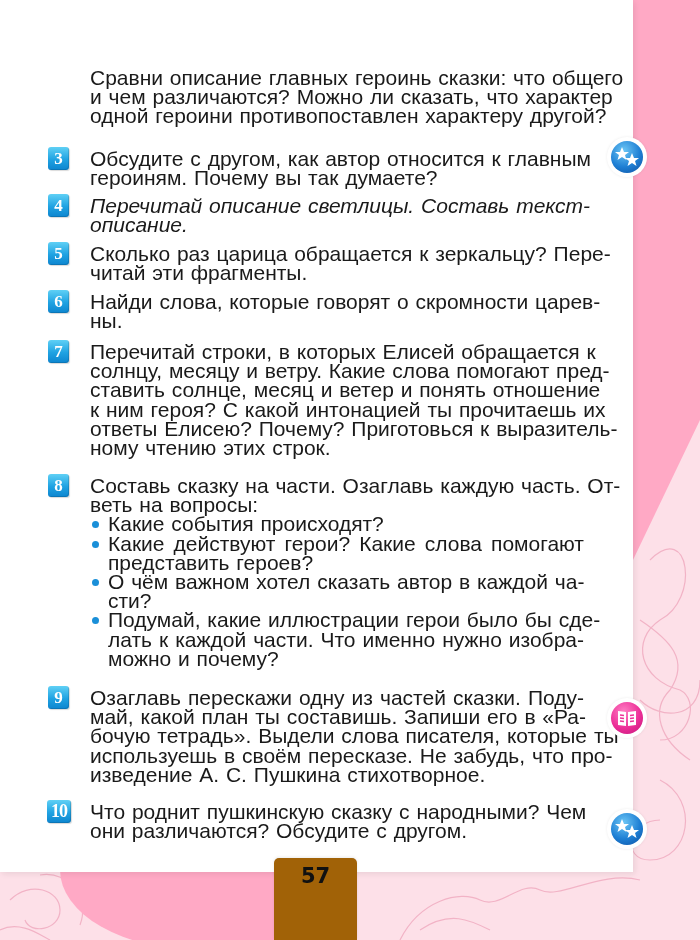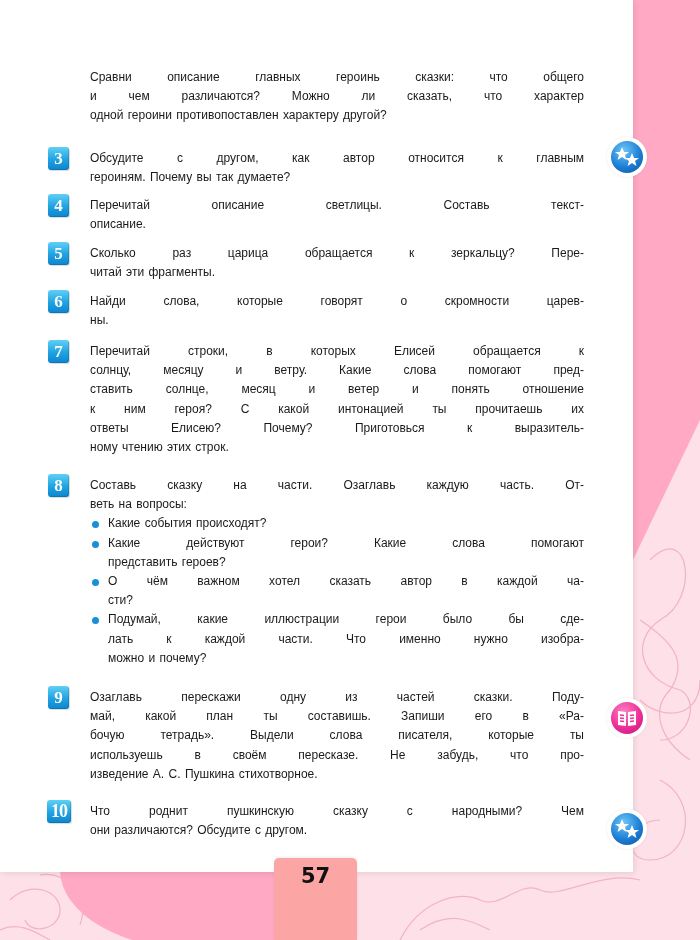--- a/index.html
+++ b/index.html
@@ -21,21 +21,21 @@
     background:#ffa9c5;
     border-radius: 0 0 140px 140px / 0 0 80px 80px;
   }
   .page {
     position:absolute; left:0; top:0; width:633px; height:872px;
     background:#ffffff;
     box-shadow: 2px 2px 6px rgba(0,0,0,0.08);
   }
   .para {
     position:absolute; left:90px; width:494px;
-    font-size:12px; line-height:19.2px; color:#1a1a1a;
+    font-size:21px; line-height:19.2px; color:#1a1a1a;
     text-align:justify; word-spacing:1px;
   }
   .line { display:block; text-align:justify; text-align-last:justify; white-space:nowrap; }
   .line.last { text-align-last:left; }
   .badge {
     position:absolute; left:48px; width:21px; height:23px;
     border-radius:3px;
     background:linear-gradient(180deg,#5fd0f5 0%,#1fa2e2 55%,#0d85cf 100%);
     box-shadow: inset -1px -1px 0 rgba(0,0,0,0.12), 1px 1px 1px rgba(0,0,0,0.15);
     color:#fff; font-family:"Liberation Serif", serif; font-weight:bold;
@@ -56,21 +56,21 @@
   }
   .side-icon.stars .inner {
     background: radial-gradient(circle at 40% 30%, #6cc6f5 0%, #1e7fd4 55%, #0c4fa0 100%);
   }
   .side-icon.book .inner {
     background: radial-gradient(circle at 40% 30%, #ff7fc4 0%, #ec2f97 55%, #c2137a 100%);
   }
   .side-icon svg { position:absolute; left:4px; top:4px; }
   .page-num-box {
     position:absolute; left:274px; top:858px; width:83px; height:82px;
-    background:#fca5a5; border-radius:5px 5px 0 0;
+    background:#a16207; border-radius:5px 5px 0 0;
     box-shadow: 0 -1px 3px rgba(0,0,0,0.08);
   }
   .page-num {
     position:absolute; left:0; top:6px; width:83px; text-align:center;
     font-family:"DejaVu Sans", sans-serif; font-weight:bold; font-size:21px; color:#111;
   }
 </style>
 </head>
 <body>
 
@@ -98,21 +98,21 @@
   <span class="line last">одной героини противопоставлен характеру другой?</span>
 </div>
 
 <div class="badge" style="top:147px;">3</div>
 <div class="para" style="top:149px;">
   <span class="line">Обсудите с другом, как автор относится к главным</span>
   <span class="line last">героиням. Почему вы так думаете?</span>
 </div>
 
 <div class="badge" style="top:194px;">4</div>
-<div class="para" style="top:196px;">
+<div class="para" style="top:196px;font-style:italic;">
   <span class="line">Перечитай описание светлицы. Составь текст-</span>
   <span class="line last">описание.</span>
 </div>
 
 <div class="badge" style="top:242px;">5</div>
 <div class="para" style="top:244px;">
   <span class="line">Сколько раз царица обращается к зеркальцу? Пере-</span>
   <span class="line last">читай эти фрагменты.</span>
 </div>
 

